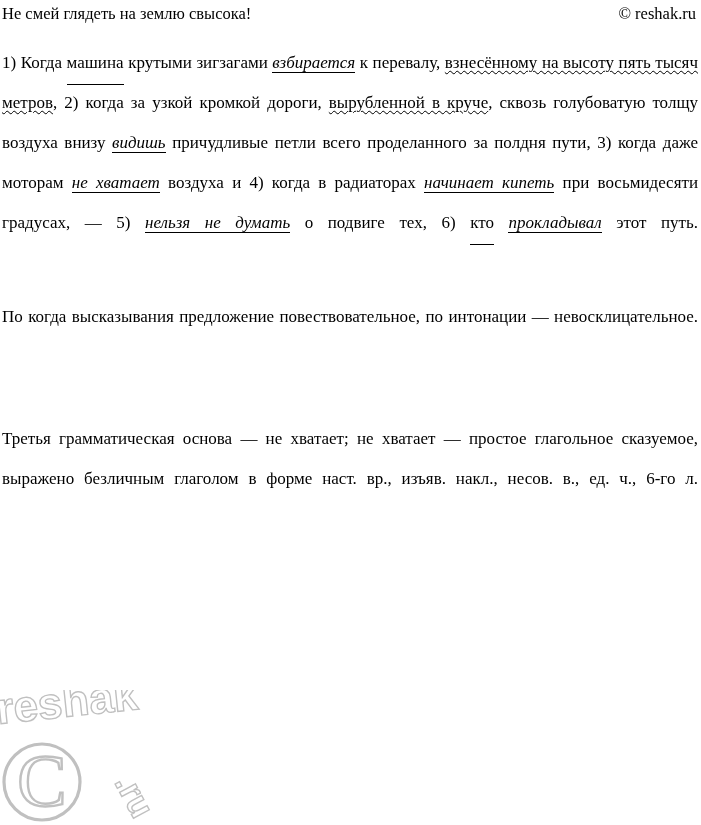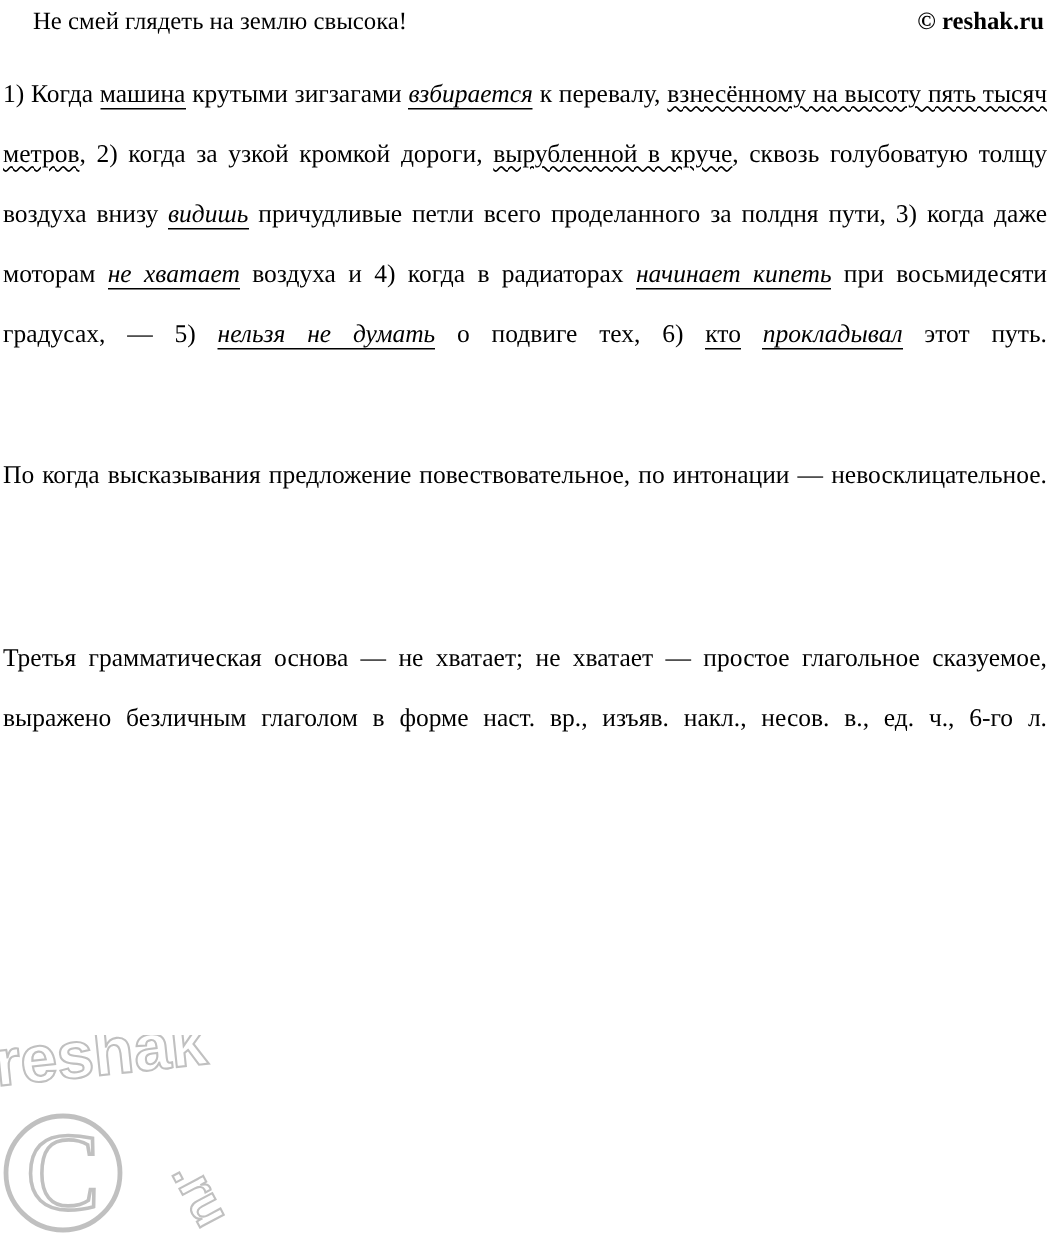--- a/index.html
+++ b/index.html
@@ -29,29 +29,27 @@
   
   .header-row {
     position: relative;
     display: flex;
     justify-content: space-between;
     align-items: center;
     padding: 3px 2px 0 2px;
     font-size: 16.5px;
     line-height: 22px;
     z-index: 3;
-    margin-left: 20px;
   }
   .header-title {
     white-space: nowrap;
   }
   .header-credit {
     white-space: nowrap;
     padding-right: 3px;
-    font-weight: bold;
   }
 
   
   .content {
     position: relative;
     z-index: 3;
     padding: 0 3px 0 2px;
   }
   p.para {
     margin: 0;
@@ -68,21 +66,21 @@
   p.para::after {
     content: "";
     display: inline-block;
     width: 100%;
   }
 
   
   
   .u-single {
     border-bottom: 1.6px solid #000;
-    padding-bottom: 0px;
+    padding-bottom: 12px;
     white-space: nowrap;
   }
   
   .u-pred {
     border-bottom: 1.8px solid #000;
     padding-bottom: 0px;
     white-space: nowrap;
     font-style: italic;
   }
   

